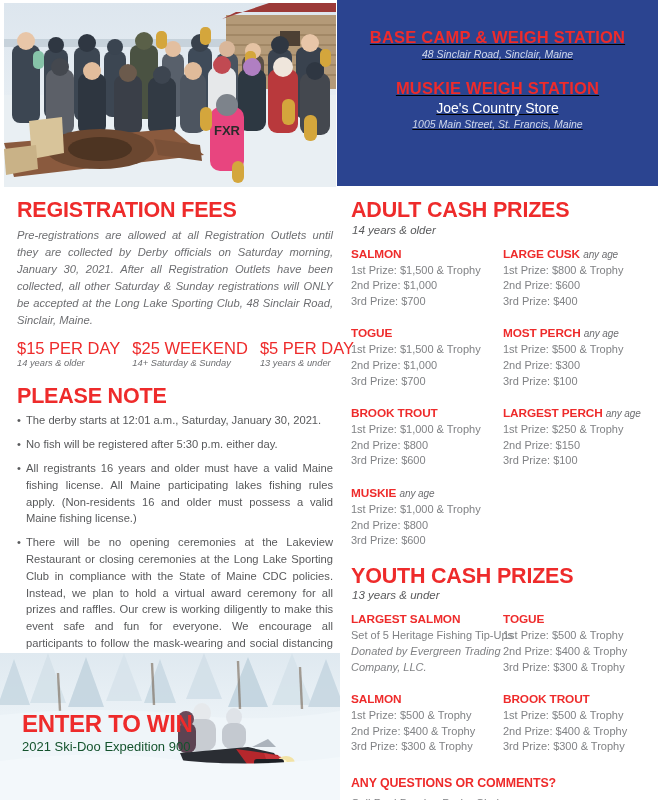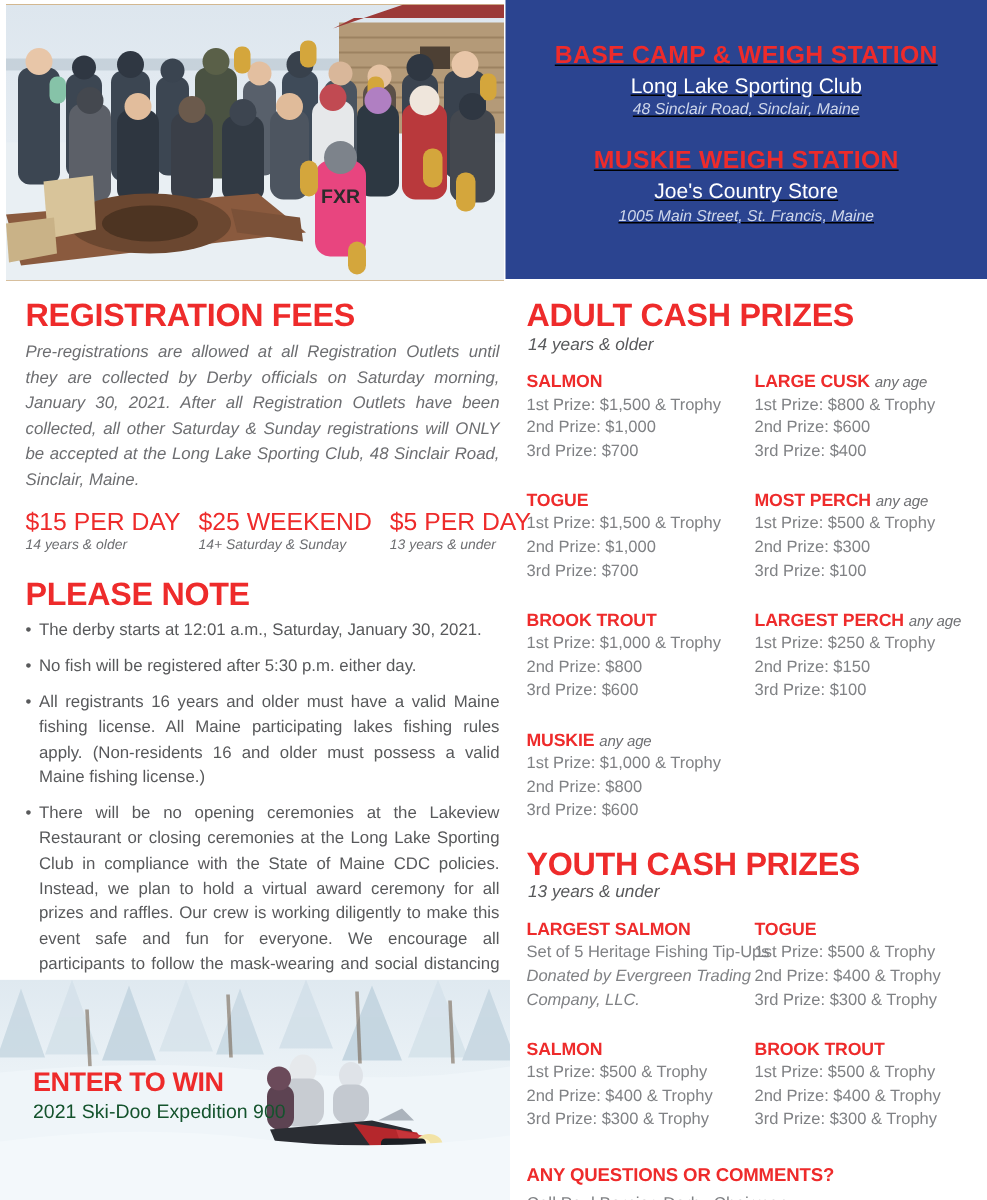--- a/index.html
+++ b/index.html
@@ -27,21 +27,21 @@
   }
   .bp-addr {
     color: #cfd7ea; font-size: 10.5px; font-style: italic; line-height: 1.3;
     margin-top: 1px;
   }
   .bp-gap { height: 17px; }
 
   
   .photo-top {
     position: absolute; left: 4px; top: 3px; width: 332px; height: 184px;
-    overflow: hidden; background: #a16207;
+    overflow: hidden; background: #0f766e;
   }
 
   
   .col-left  { position: absolute; left: 17px;  top: 200px; width: 316px; }
   .col-right { position: absolute; left: 351px; top: 200px; width: 297px; }
 
   h2.section {
     color: #ee2b2b; font-weight: bold; font-size: 21.5px; letter-spacing: -0.2px;
     line-height: 1; margin-bottom: 5px;
   }
@@ -104,21 +104,21 @@
   }
   .contact-line { color: #808285; font-size: 11.4px; line-height: 1.55; }
 
   
   .photo-bottom {
     position: absolute; left: 0; top: 653px; width: 340px; height: 147px;
     overflow: hidden;
   }
   .win-overlay { position: absolute; left: 22px; top: 712px; width: 300px; }
   .win-head {
-    color: #ee2b2b; font-weight: bold; font-size: 18px; line-height: 1;
+    color: #ee2b2b; font-weight: bold; font-size: 24px; line-height: 1;
     letter-spacing: -0.3px;
   }
   .win-sub { color: #14532d; font-size: 13px; margin-top: 3px; }
 </style>
 </head>
 <body>
 
 <div class="page">
 
   <div class="photo-top">
@@ -225,21 +225,20 @@
         <polygon points="25,118 58,114 60,150 28,156" fill="#d8c49a"></polygon>
         <polygon points="0,146 32,142 34,166 2,172" fill="#c9b287"></polygon>
         <polygon points="150,136 196,142 198,158 154,152" fill="#7b5138"></polygon>
       </g>
     </svg>
   </div>
 
   <div class="blue-panel">
     <div class="blue-inner">
       <div class="bp-head">BASE CAMP &amp; WEIGH STATION</div>
-      <div class="bp-sub">Long Lake Sporting Club</div>
       <div class="bp-addr">48 Sinclair Road, Sinclair, Maine</div>
       <div class="bp-gap"></div>
       <div class="bp-head">MUSKIE WEIGH STATION</div>
       <div class="bp-sub">Joe's Country Store</div>
       <div class="bp-addr">1005 Main Street, St. Francis, Maine</div>
     </div>
   </div>
 
   <div class="col-left">
 

